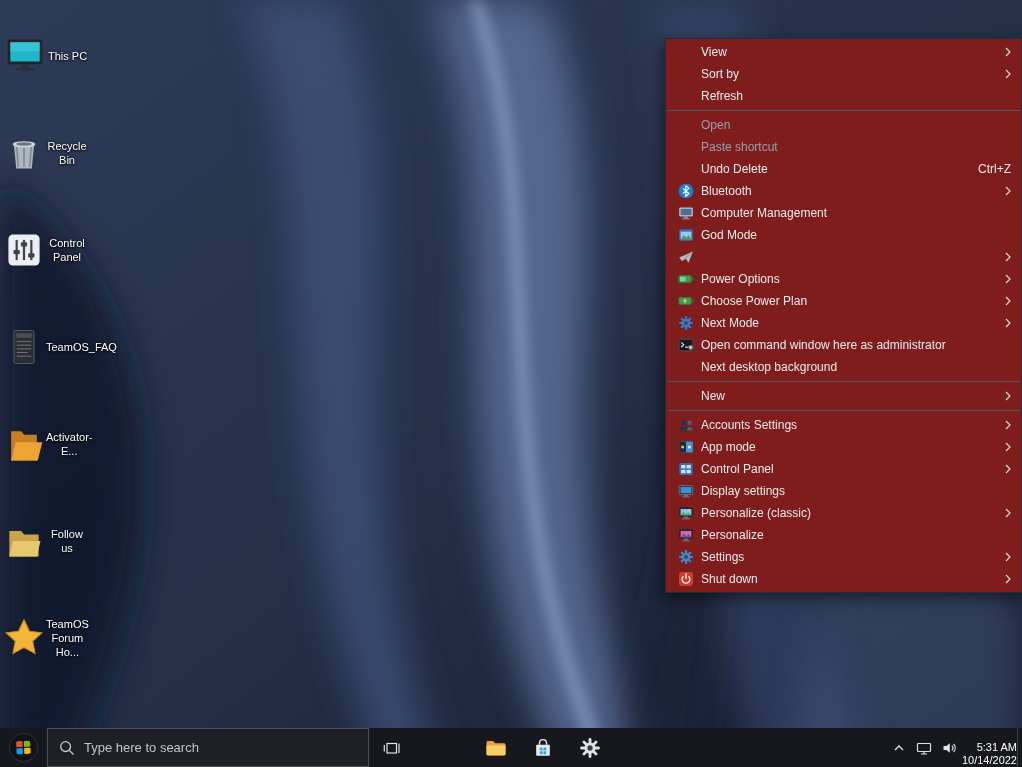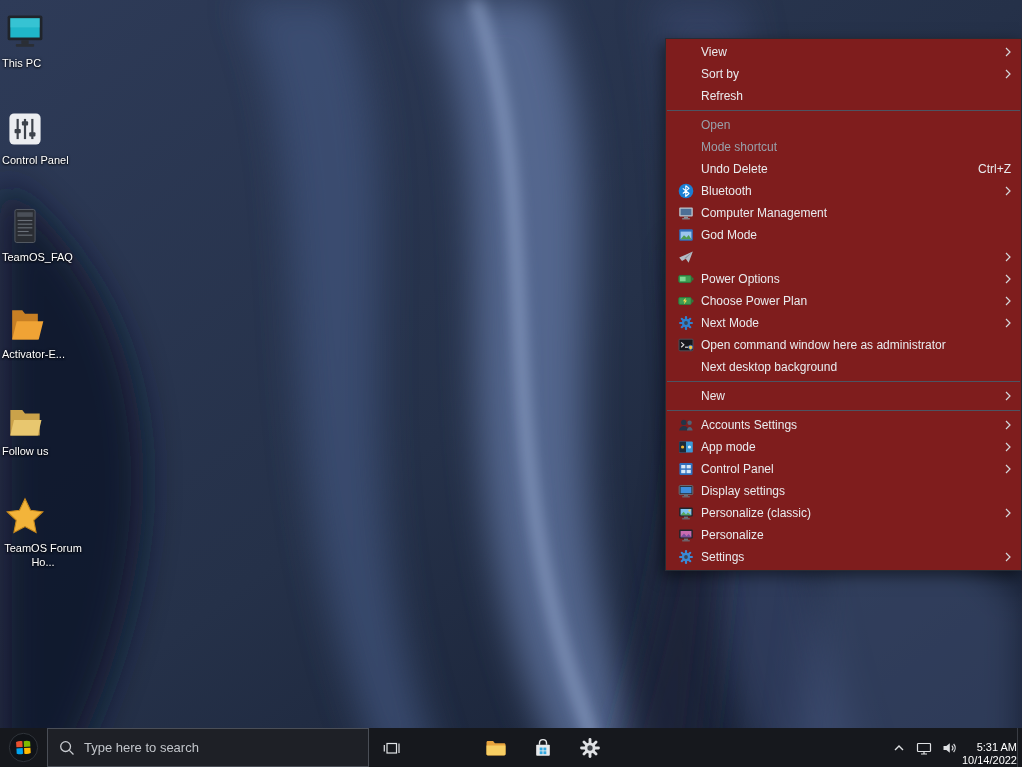--- a/index.html
+++ b/index.html
@@ -2,21 +2,21 @@
 <html><head>
 <meta charset="utf-8">
 <style>
   *{margin:0;padding:0;box-sizing:border-box}
   html,body{width:1022px;height:767px;overflow:hidden;font-family:"Liberation Sans",sans-serif;background:#10182a}
   .screen{position:relative;width:1022px;height:767px;overflow:hidden}
   .wallpaper{position:absolute;inset:0;width:100%;height:100%}
 
   
   .desktop-icons{position:absolute;left:2px;top:6px;width:86px;display:flex;flex-direction:column;z-index:2}
-  .desktop-icon{height:97px;display:flex;flex-direction:column;align-items:flex-start;padding-top:3px;cursor:default}
+  .desktop-icon{height:97px;display:flex;align-items:center;padding-top:3px;cursor:default}
   .di-img{width:46px;height:46px;display:flex;align-items:center;justify-content:center}
   .di-img svg{width:44px;height:44px}
   .di-label{margin-top:2px;color:#fff;font-size:11px;line-height:1.25;text-align:center;max-width:82px;text-shadow:0 1px 2px rgba(0,0,0,.9),0 0 3px rgba(0,0,0,.7)}
 
   
   .context-menu{position:absolute;left:665px;top:38px;width:357px;background:#7f1d1d;border:1px solid #272c35;box-shadow:-3px 5px 14px rgba(0,0,0,.5);padding:2px 0;z-index:5;font-size:12px;color:#e9ebee}
   .menu-item{height:22px;display:flex;align-items:center;padding:0 10px 0 12px;position:relative;white-space:nowrap}
   .mi-icon{width:16px;height:16px;margin-right:7px;flex:none;display:flex;align-items:center;justify-content:center}
   .mi-icon svg{width:16px;height:16px}
   .mi-label{flex:1;overflow:hidden;text-overflow:ellipsis}
@@ -87,20 +87,31 @@
             <rect x="8" y="9" width="32" height="10" fill="#49ceda" opacity="0.55"></rect>
             <rect x="20" y="33" width="8" height="4" fill="#2a2e35"></rect>
             <rect x="14" y="37" width="20" height="3" rx="1" fill="#2a2e35"></rect>
           </svg>
         </span>
         <span class="di-label">This PC</span>
       </div>
       <div class="desktop-icon">
         <span class="di-img">
           <svg viewBox="0 0 48 48">
+            <path d="M13 15h22l-2.5 26h-17z" fill="#aeb6bf"></path>
+            <path d="M16 17l1.8 22M24 17v22M32 17l-1.8 22" stroke="#7d858f" stroke-width="1.6" fill="none"></path>
+            <ellipse cx="24" cy="14.5" rx="12.5" ry="3.4" fill="#cdd3d9"></ellipse>
+            <ellipse cx="24" cy="14.2" rx="8.5" ry="2" fill="#6f7781"></ellipse>
+          </svg>
+        </span>
+        <span class="di-label">Recycle Bin</span>
+      </div>
+      <div class="desktop-icon">
+        <span class="di-img">
+          <svg viewBox="0 0 48 48">
             <rect x="7" y="7" width="34" height="34" rx="5" fill="#eceef1"></rect>
             <g stroke="#3d434b" stroke-width="2.4">
               <line x1="16" y1="13" x2="16" y2="35"></line>
               <line x1="24" y1="13" x2="24" y2="35"></line>
               <line x1="32" y1="13" x2="32" y2="35"></line>
             </g>
             <g fill="#3d434b">
               <rect x="12.6" y="24" width="6.8" height="4.6" rx="1"></rect>
               <rect x="20.6" y="15.5" width="6.8" height="4.6" rx="1"></rect>
               <rect x="28.6" y="27.5" width="6.8" height="4.6" rx="1"></rect>
@@ -176,21 +187,21 @@
         <span class="mi-icon"></span>
         <span class="mi-label">Refresh</span>
       </div>
       <div class="menu-sep"></div>
       <div class="menu-item disabled">
         <span class="mi-icon"></span>
         <span class="mi-label">Open</span>
       </div>
       <div class="menu-item disabled">
         <span class="mi-icon"></span>
-        <span class="mi-label">Mode shortcut</span>
+        <span class="mi-label">Paste shortcut</span>
       </div>
       <div class="menu-item">
         <span class="mi-icon"></span>
         <span class="mi-label">Undo Delete</span>
         <span class="mi-shortcut">Ctrl+Z</span>
       </div>
       <div class="menu-item">
         <span class="mi-icon">
           <svg viewBox="0 0 16 16">
             <circle cx="8" cy="8" r="7.3" fill="#1b7fd3"></circle>
@@ -413,20 +424,35 @@
               <circle cx="8" cy="8" r="4.2"></circle>
               <rect x="6.9" y="1" width="2.2" height="14" rx="1"></rect>
               <rect x="1" y="6.9" width="14" height="2.2" rx="1"></rect>
               <rect x="6.9" y="1" width="2.2" height="14" rx="1" transform="rotate(45 8 8)"></rect>
               <rect x="6.9" y="1" width="2.2" height="14" rx="1" transform="rotate(-45 8 8)"></rect>
             </g>
             <circle cx="8" cy="8" r="1.9" fill="#3c4553"></circle>
           </svg>
         </span>
         <span class="mi-label">Settings</span>
+        <span class="mi-arrow">
+          <svg viewBox="0 0 6 10">
+            <path d="M1 1l4 4-4 4" fill="none" stroke="#d4d7db" stroke-width="1.2"></path>
+          </svg>
+        </span>
+      </div>
+      <div class="menu-item">
+        <span class="mi-icon">
+          <svg viewBox="0 0 16 16">
+            <rect x="1" y="1" width="14" height="14" rx="2.4" fill="#d23c2a"></rect>
+            <path d="M5.2 5.6a3.9 3.9 0 1 0 5.6 0" fill="none" stroke="#fff" stroke-width="1.3" stroke-linecap="round"></path>
+            <line x1="8" y1="2.8" x2="8" y2="7.6" stroke="#fff" stroke-width="1.3" stroke-linecap="round"></line>
+          </svg>
+        </span>
+        <span class="mi-label">Shut down</span>
         <span class="mi-arrow">
           <svg viewBox="0 0 6 10">
             <path d="M1 1l4 4-4 4" fill="none" stroke="#d4d7db" stroke-width="1.2"></path>
           </svg>
         </span>
       </div>
     </div>
 
   <div class="taskbar">
     <button class="tb-start">

